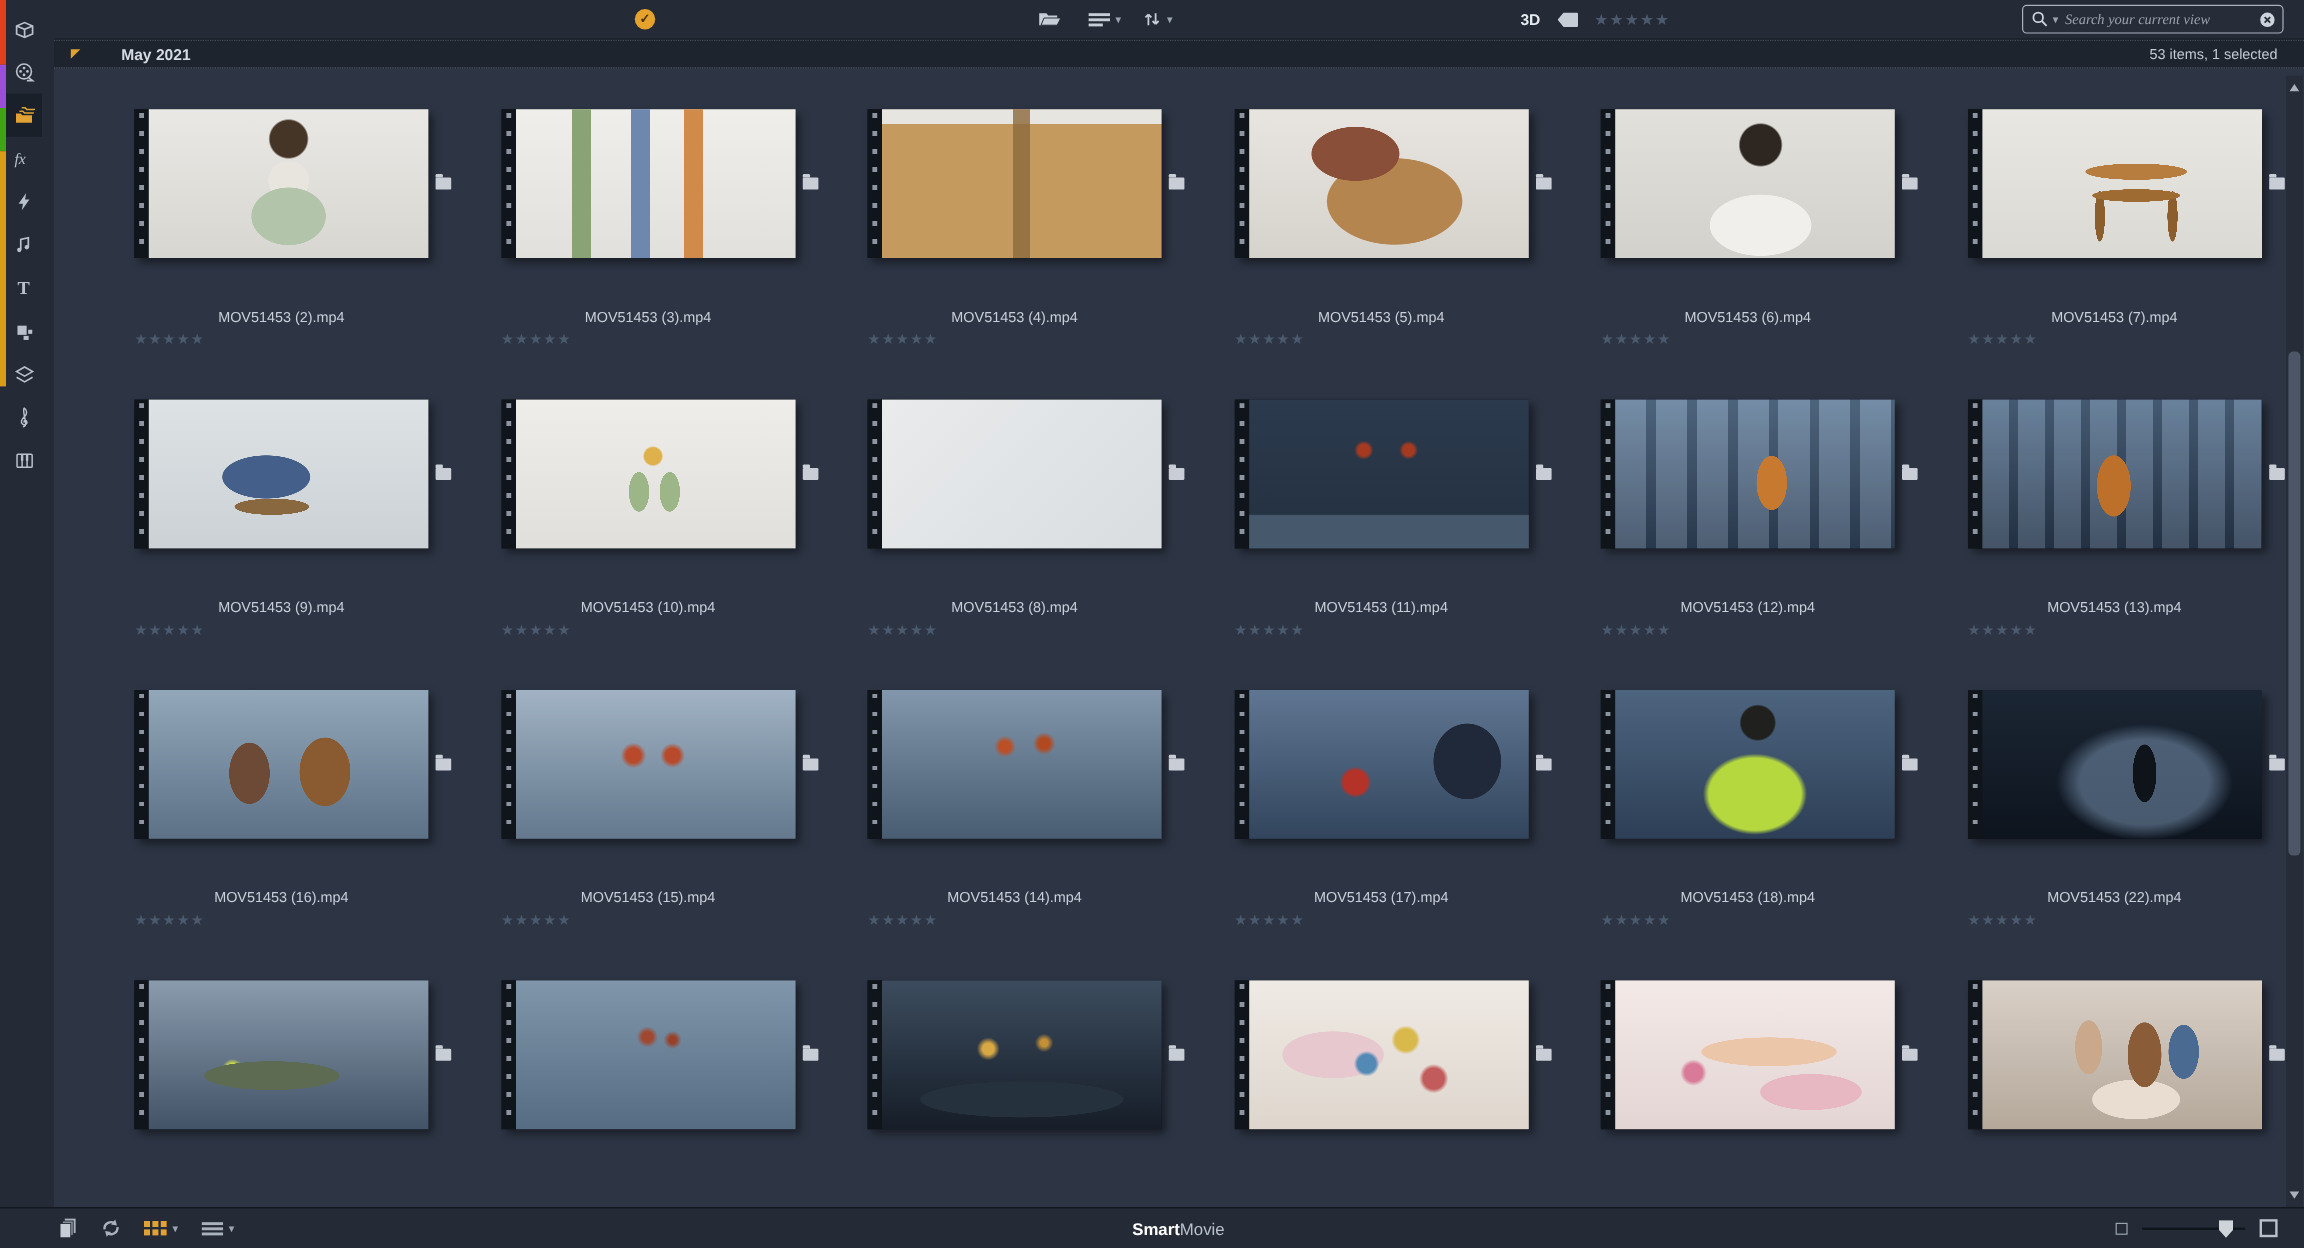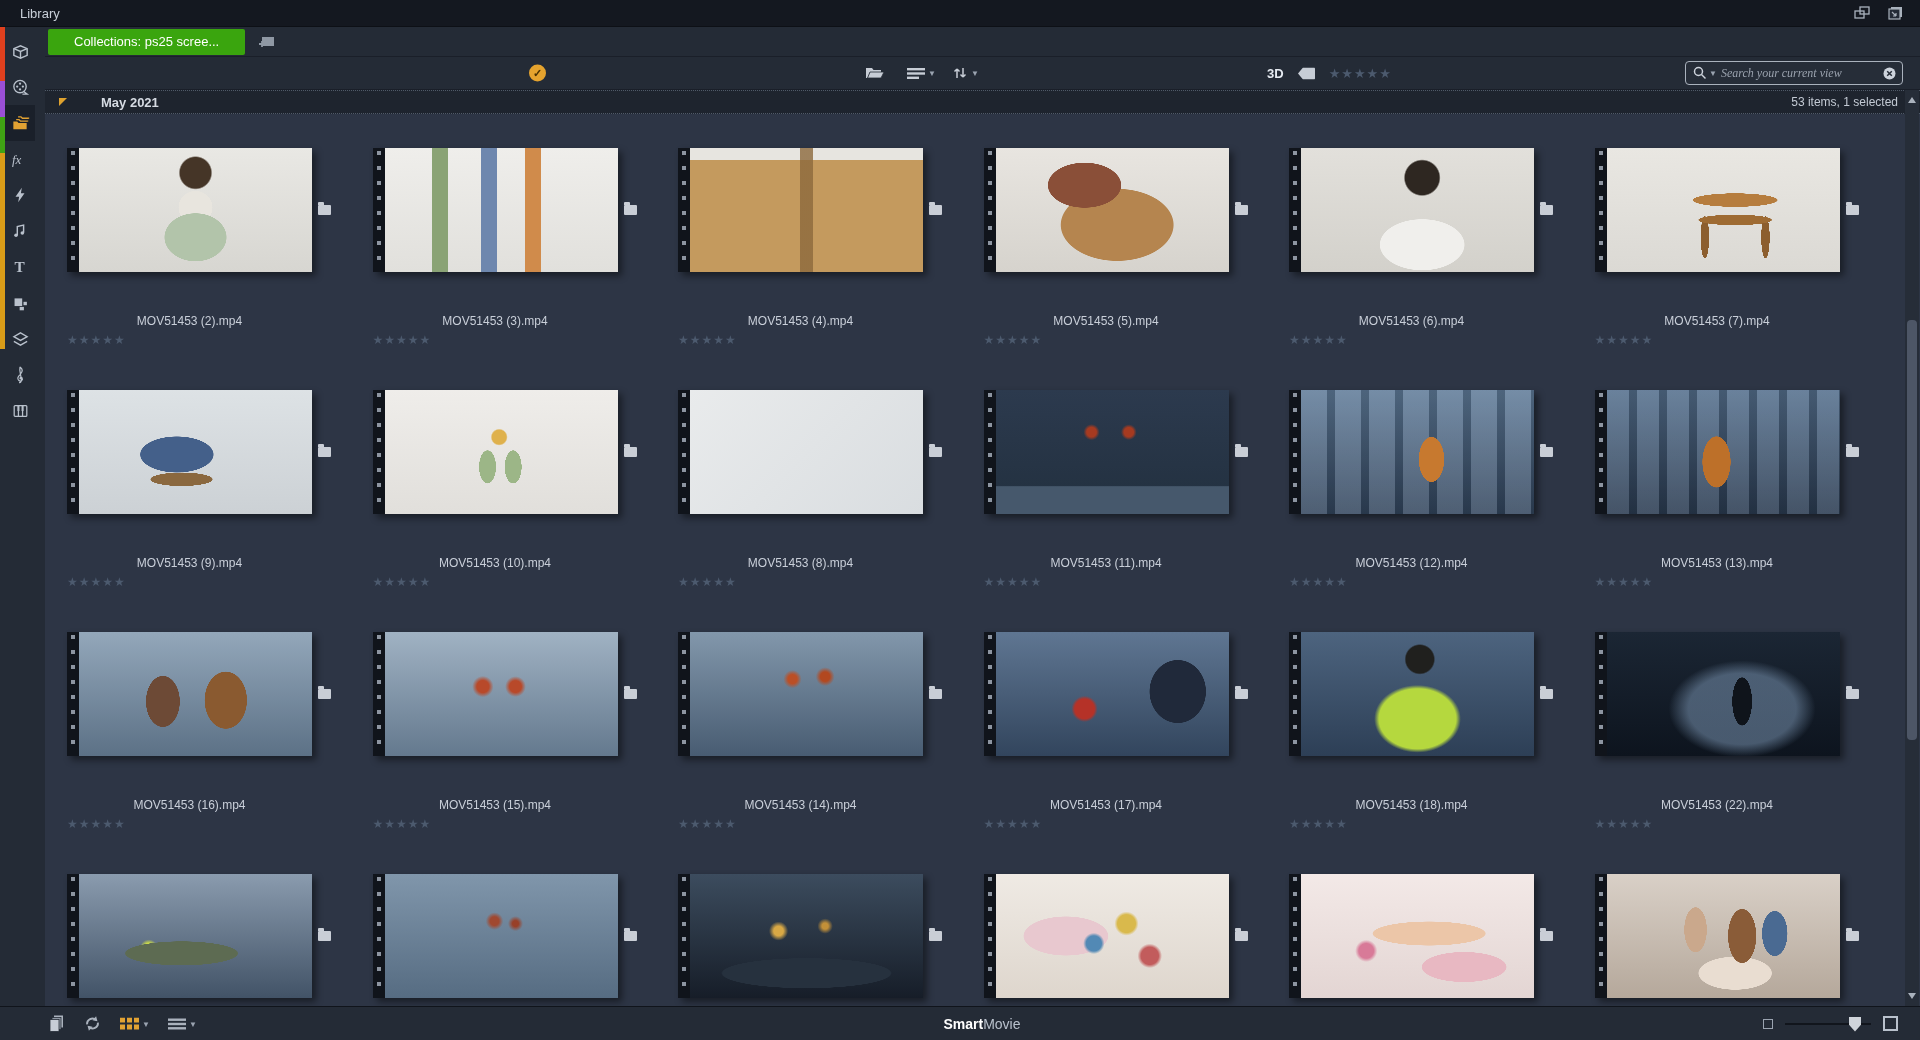--- a/index.html
+++ b/index.html
@@ -59,21 +59,21 @@
              display:flex; align-items:center; padding:0 22px 0 14px; flex:0 0 auto; }
   .gtri { width:0; height:0; border-left:8px solid #dfa22e; border-bottom:8px solid transparent;
           margin-right:8px; }
   .glabel { color:#d6dbe3; font-size:13px; font-weight:bold;padding-left:26px; }
   .gspacer { flex:1; }
   .gstatus { color:#c3cad4; font-size:12px; }
 
   
   .gridwrap { flex:1; overflow:hidden; padding:34px 20px 0 22px; }
   .grid { display:grid; grid-template-columns:repeat(6, 1fr); grid-auto-rows:242px; }
-  .cell { position:relative; }
+  .cell { position:relative;margin-left:45px; }
   .thumb { width:245px; height:124px; display:flex; position:relative; background:#10141b;
            box-shadow:4px 4px 7px rgba(0,0,0,0.45); cursor:pointer; }
   .strip { width:12px; flex:0 0 auto; background-color:#10141b;
            background-image:repeating-linear-gradient(#8d95a1 0 4px, rgba(0,0,0,0) 4px 15px);
            background-size:4px calc(100% - 6px); background-position:4px 3px; background-repeat:no-repeat; }
   .img { flex:1; }
   .badge { position:absolute; right:-19px; top:50%; margin-top:-5px; width:13px; height:10px;
            background:#c9ced6; border-radius:1px; }
   .badge::before { content:""; position:absolute; left:0; top:-3px; width:6px; height:3px;
                    background:#c9ced6; border-radius:1px 1px 0 0; }
@@ -107,37 +107,20 @@
   .slider { position:relative; width:86px; height:16px; cursor:pointer; }
   .slider .track { position:absolute; left:0; right:0; top:7px; height:2px; background:#11151c; }
   .slider .handle { position:absolute; top:1px; left:64px; width:12px; height:15px; background:#cfd4da;
                     clip-path:polygon(0 0,100% 0,100% 55%,50% 100%,0 55%); cursor:grab; }
 </style>
 </head>
 <body>
 
 <div class="app">
 
-  <div class="titlebar">
-    <span class="title">Library</span>
-    <span class="spacer"></span>
-    <span class="winicon">
-      <svg width="16" height="14" viewBox="0 0 16 14">
-          <rect x="1" y="5" width="9" height="7" fill="none" stroke="#aab2bd" stroke-width="1.3"></rect>
-          <rect x="6" y="1" width="9" height="7" fill="none" stroke="#aab2bd" stroke-width="1.3"></rect>
-        </svg>
-    </span>
-    <span class="winicon">
-      <svg width="16" height="14" viewBox="0 0 16 14">
-          <rect x="3" y="1" width="11" height="10" fill="#aab2bd"></rect>
-          <rect x="1" y="3" width="11" height="10" fill="#242b36" stroke="#aab2bd" stroke-width="1.2"></rect>
-          <path d="M4 6l4 4M8 10v-3M8 10H5" stroke="#aab2bd" stroke-width="1.2" fill="none"></path>
-        </svg>
-    </span>
-  </div>
 
   <div class="mid">
 
     <div class="sidebar">
       <div class="stripcol">
         <div class="seg" style="height:54px;background:#e0401e"></div>
         <div class="seg" style="height:36px;background:#9a4fd6"></div>
         <div class="seg" style="height:36px;background:#3fa314"></div>
         <div class="seg" style="height:196px;background:#d99c18"></div>
       </div>
@@ -233,31 +216,20 @@
                 <rect x="6.6" y="4" width="2.2" height="6" fill="#b9c1cc"></rect>
                 <rect x="11.2" y="4" width="2.2" height="6" fill="#b9c1cc"></rect>
               </svg>
             </span>
         </div>
       </div>
     </div>
 
     <div class="content">
 
-      <div class="tabbar">
-        <div class="greentab" style="background:#3aa50e">
-          <span>Collections: ps25 scree...</span>
-        </div>
-        <span class="pinbtn">
-          <svg width="18" height="16" viewBox="0 0 18 16">
-              <rect x="5" y="3" width="12" height="9" fill="#8f98a4"></rect>
-              <path d="M2 10h6M5 7v6" stroke="#8f98a4" stroke-width="1.8"></path>
-            </svg>
-        </span>
-      </div>
 
       <div class="toolbar">
         <div class="tb" style="left:484px">
           <span class="checkcircle" style="background:#e5a32e">✓</span>
         </div>
         <div class="tb" style="left:820px">
           <span class="bbicon">
             <svg width="20" height="16" viewBox="0 0 20 16">
                 <path d="M1 3h6l1.5 2H16v2H5L2.5 13H1z" fill="#c7cdd6"></path>
                 <path d="M5 7h14l-3 6H2.5z" fill="#c7cdd6" stroke="#242b36" stroke-width="0.8"></path>

